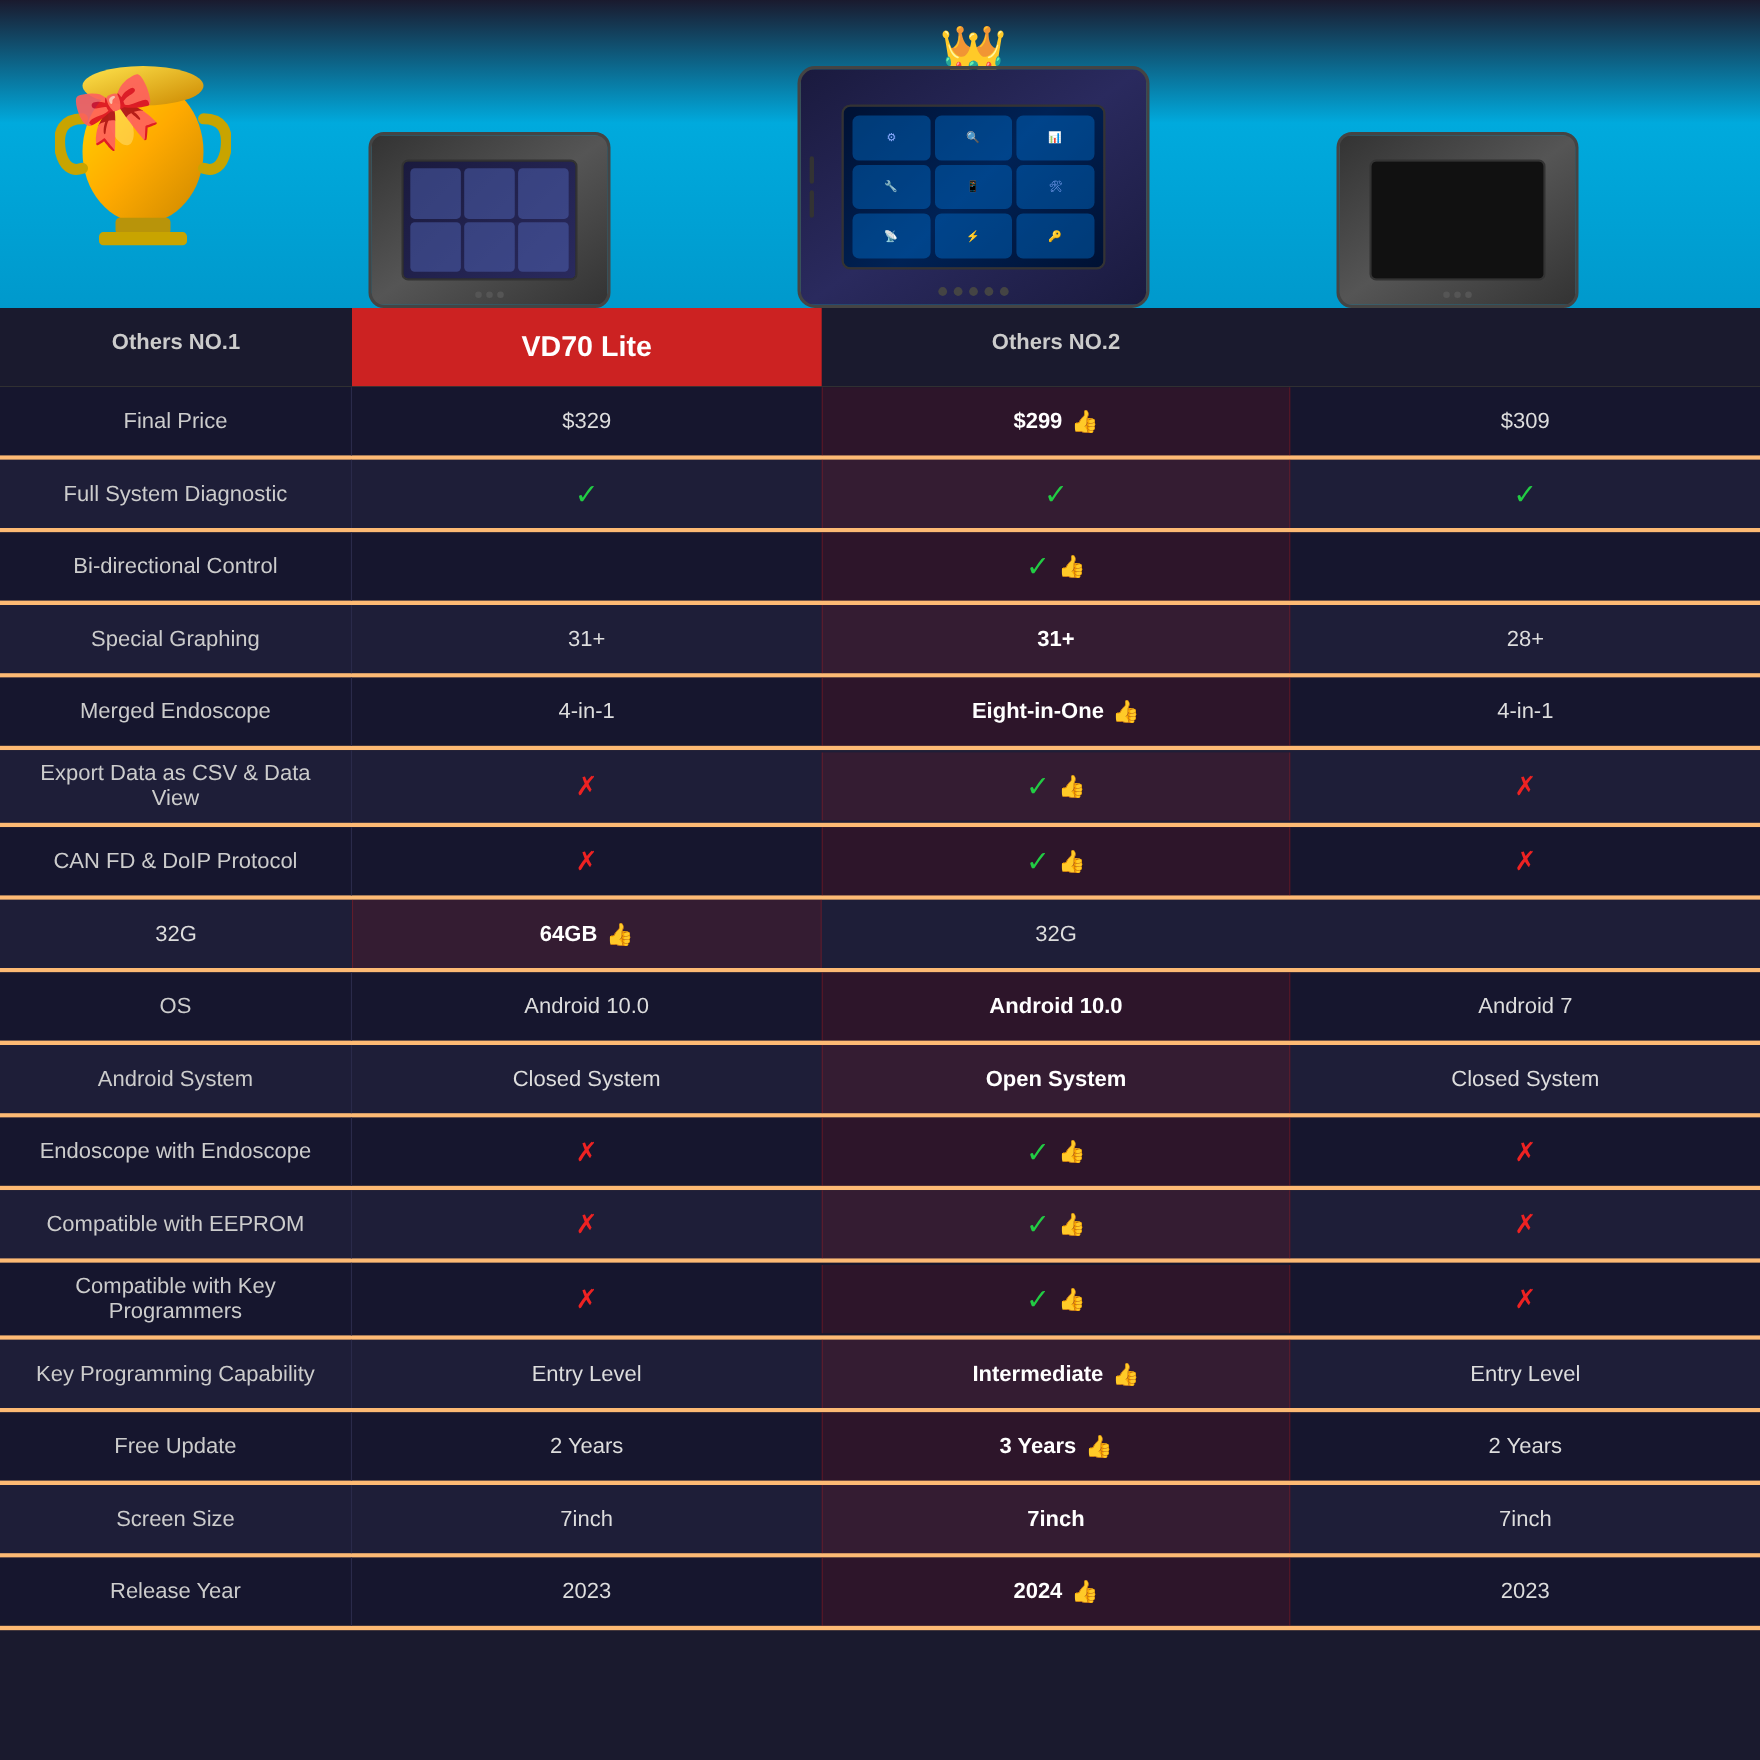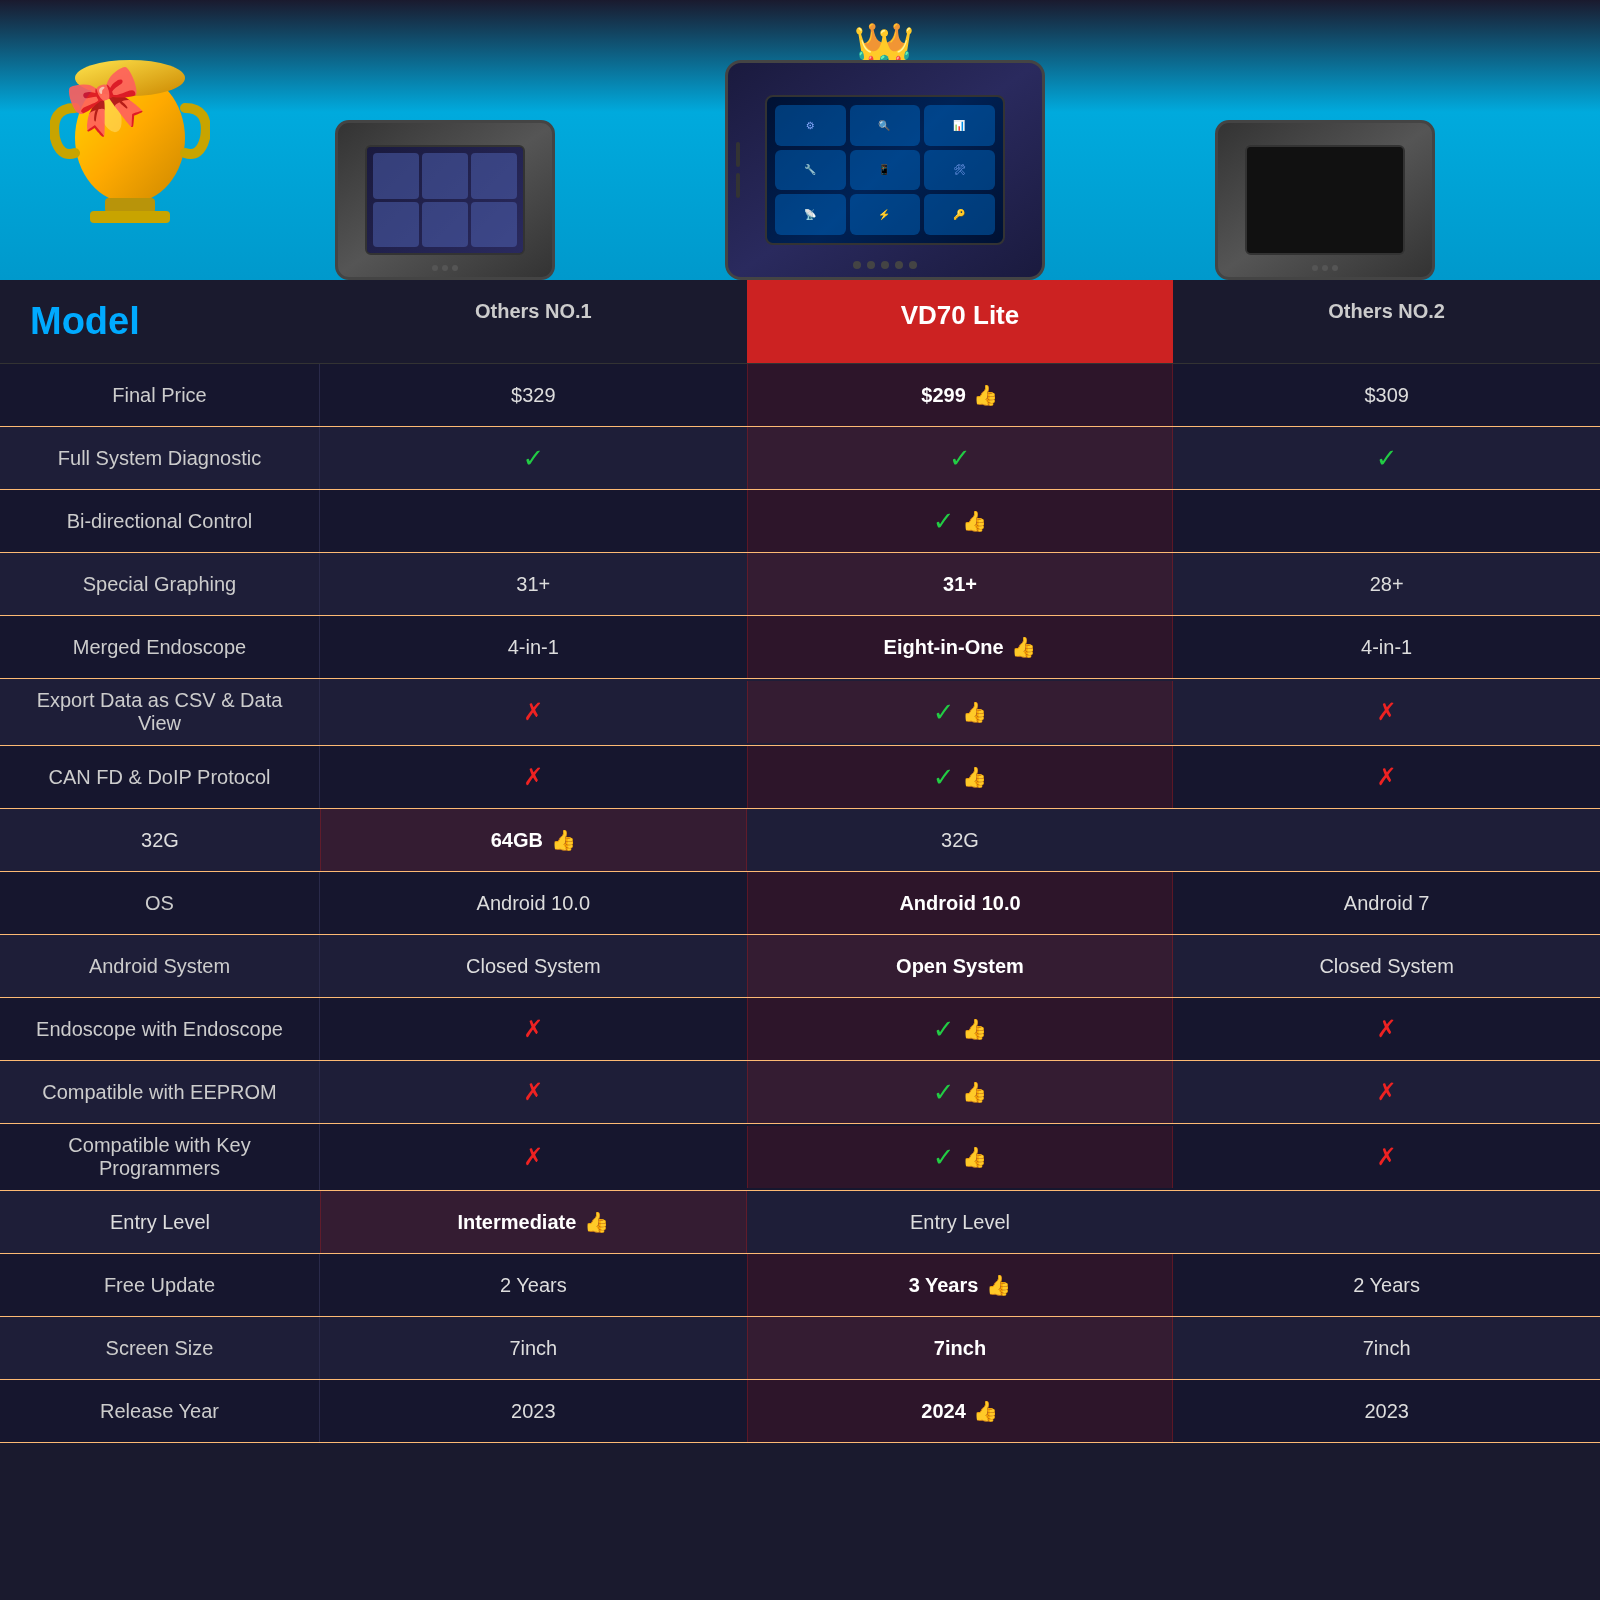--- a/index.html
+++ b/index.html
@@ -84,21 +84,21 @@
     .model-cell.vd70 {
       color: white;
       font-size: 26px;
       background: #cc2222;
       font-weight: bold;
     }
 
     .data-row {
       display: grid;
       grid-template-columns: 320px 1fr 1fr 1fr;
-      border-bottom: 1px solid #fdba74;
+      border-bottom: 4px solid #fdba74;
       min-height: 62px;
       align-items: center;
     }
 
     .data-row:nth-child(even) {
       background: #1e1e38;
     }
 
     .data-row:nth-child(odd) {
       background: #16162e;
@@ -313,21 +313,20 @@
           <div style="width:6px;height:6px;background:#555;border-radius:50%;"></div>
         </div>
       </div>
     </div>
   </div>
 </div>
 
 <div class="table-section">
 
   <div class="model-header-row">
-    <div class="model-cell label">Model</div>
     <div class="model-cell others">Others NO.1</div>
     <div class="model-cell vd70">VD70 Lite</div>
     <div class="model-cell others">Others NO.2</div>
   </div>
 
   <div id="table-body">
       <div class="data-row">
     <div class="cell feature-label">
       <span>Final Price</span>
     </div>
@@ -509,20 +508,23 @@
     </div>
     <div class="cell vd70-cell">
       <span class="check-green">✓</span> 
           <span class="thumb-up">👍</span>
     </div>
     <div class="cell">
       <span class="cross-red">✗</span>
     </div>
   </div>
       <div class="data-row">
+    <div class="cell feature-label">
+      <span>Key Programming Capability</span>
+    </div>
     <div class="cell">
       <span>Entry Level</span>
     </div>
     <div class="cell vd70-cell">
       <span class="highlight-text">Intermediate</span> 
           <span class="thumb-up">👍</span>
     </div>
     <div class="cell">
       <span>Entry Level</span>
     </div>

